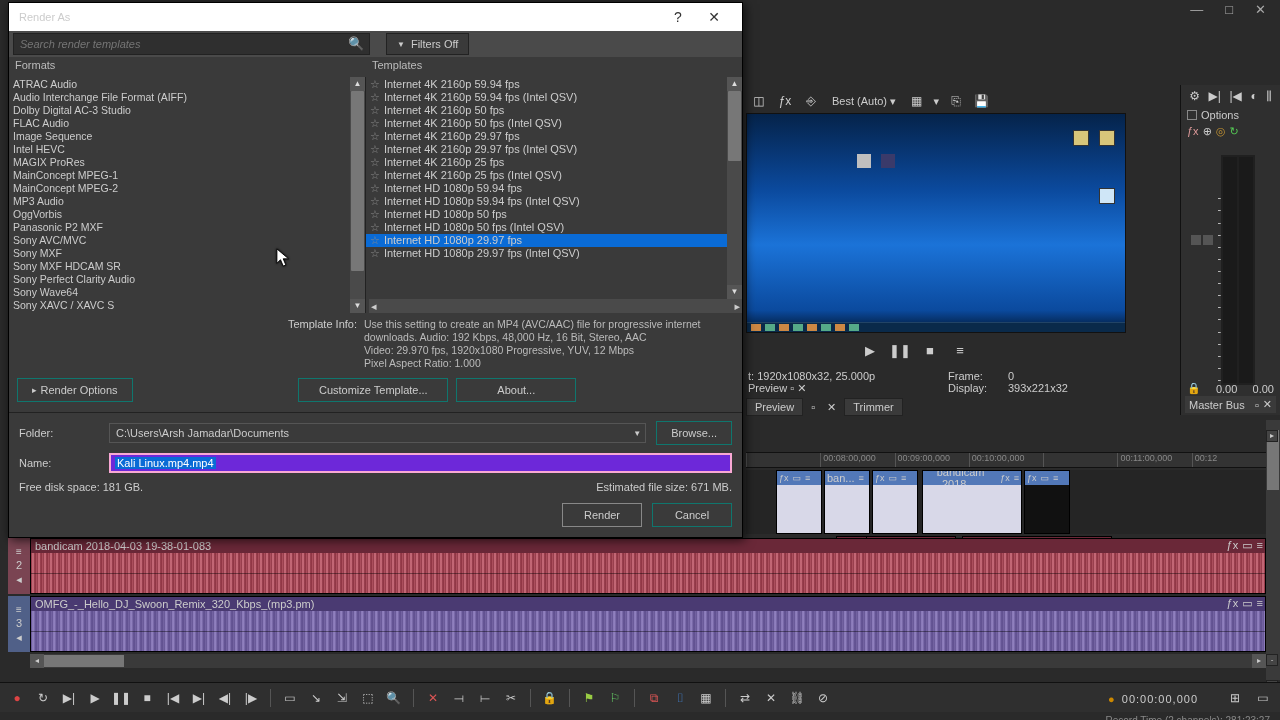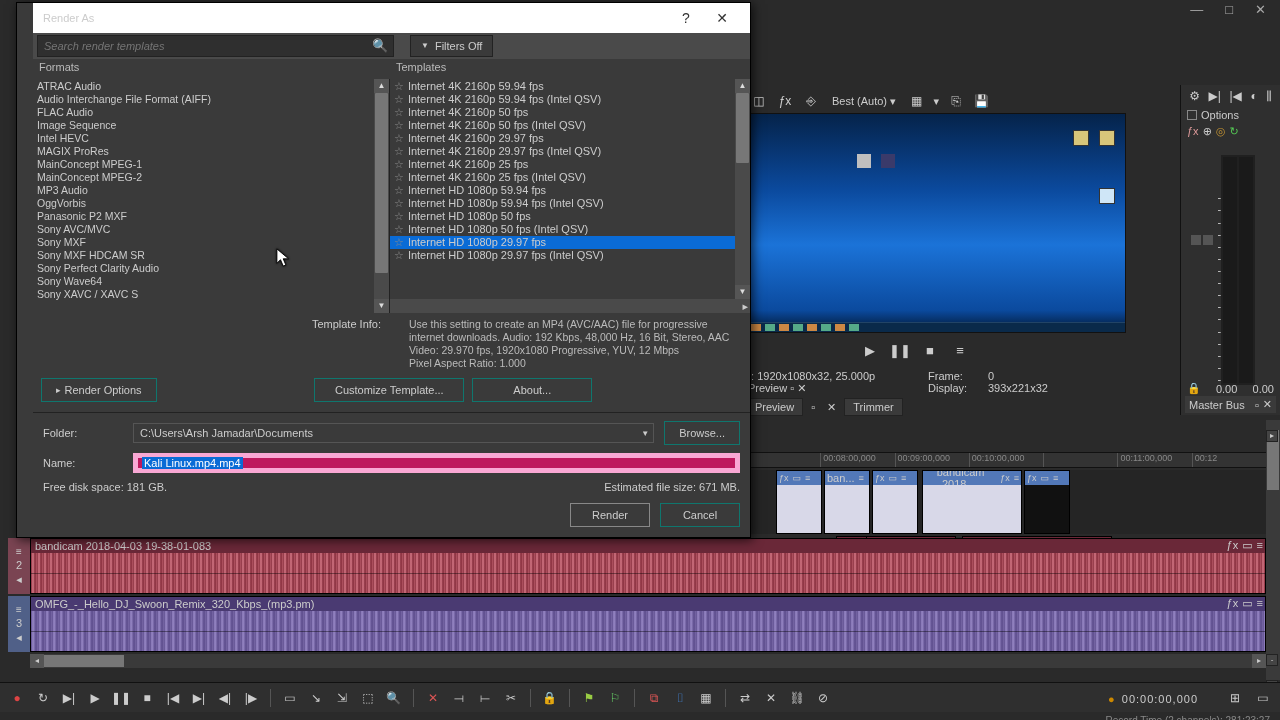--- a/index.html
+++ b/index.html
@@ -8,21 +8,21 @@
 
 .winbar { position:absolute; top:0; right:0; height:24px; display:flex; gap:22px; padding:2px 14px; }
 .winbar span { font-size:13px; color:#aaa; cursor:default; }
 
 
 .top-toolbar { position:absolute; left:750px; top:90px; height:22px; display:flex; align-items:center; gap:8px; color:#ccc; }
 .top-toolbar .ico { width:18px; height:18px; display:flex; align-items:center; justify-content:center; font-size:12px; }
 .top-toolbar .best { padding:0 4px; }
 
 
-.dialog { position:absolute; left:16px; top:2px; width:735px; height:536px; background:#3a3a3a; border:1px solid #000; box-shadow:2px 2px 10px rgba(0,0,0,.7); display:flex; flex-direction:column;padding-left:16px; }
+.dialog { position:absolute; left:8px; top:2px; width:735px; height:536px; background:#3a3a3a; border:1px solid #000; box-shadow:2px 2px 10px rgba(0,0,0,.7); display:flex; flex-direction:column; }
 .dlg-title { height:30px; background:#fff; color:#000; display:flex; align-items:center; padding:0 10px; font-size:12px; }
 .dlg-title .spacer { flex:1; }
 .dlg-title .tbtn { width:36px; text-align:center; font-size:14px; color:#333; }
 .dlg-tools { height:26px; background:#4a4a4a; display:flex; align-items:center; }
 .search-wrap { position:relative; flex:0 0 357px; height:22px; margin:2px 4px; background:#2f2f2f; border:1px solid #222; display:flex; align-items:center; padding:0 6px; }
 .search-wrap input { background:transparent; border:none; outline:none; color:#888; font-style:italic; width:100%; }
 .search-wrap .mag { position:absolute; right:4px; top:2px; font-size:13px; }
 .filters-btn { margin-left:12px; height:22px; padding:0 10px; background:#3a3a3a; border:1px solid #222; display:flex; align-items:center; gap:6px; }
 .filters-btn .tri { font-size:8px; }
 
@@ -33,34 +33,34 @@
 .listbox .scroll { position:absolute; right:0; top:0; bottom:0; width:15px; background:#4a4a4a; }
 .listbox .scroll .thumb { position:absolute; left:1px; right:1px; background:#777; border-radius:1px; }
 .listbox .scroll .arr { position:absolute; left:0; right:0; height:14px; background:#555; text-align:center; font-size:8px; line-height:14px; color:#ddd; }
 .listbox ul { list-style:none; padding:1px 0; }
 .listbox li { padding:0 4px; height:13px; line-height:13px; white-space:nowrap; overflow:hidden; cursor:default; font-size:10.5px; }
 .listbox li.sel { background:#0a6bd6; color:#fff; }
 .tpl-li { display:flex; align-items:center; gap:4px; padding-left:2px; }
 .tpl-li .star { color:#888; font-size:11px; }
 .hsb { height:14px; background:#4a4a4a; display:flex; align-items:center; justify-content:space-between; padding:0 2px; font-size:8px; }
 
-.tpl-info-row { display:flex; padding:5px 8px 2px 8px; gap:28px; }
+.tpl-info-row { display:flex; padding:5px 8px 2px 8px; gap:7px; }
 .tpl-info-label { width:340px; text-align:right; color:#ccc; }
 .tpl-info-text { flex:1; color:#bbb; line-height:13px; font-size:10.5px; }
 
 .btn-row { display:flex; padding:6px 8px; gap:8px; align-items:center; }
 .dlg-btn { height:24px; padding:0 14px; background:#3a3a3a; border:1px solid #0f766e; display:flex; align-items:center; justify-content:center; cursor:default; }
 .dlg-btn.chev::before { content:"▸ "; font-size:9px; margin-right:4px; }
 .center-btns { display:flex; gap:8px; flex:1; justify-content:center; }
 
 .folder-row { display:flex; align-items:center; padding:4px 10px; gap:10px; }
 .folder-row .lbl { width:80px; }
 .folder-row .val { flex:1; height:20px; background:#3a3a3a; border:1px solid #555; padding:2px 6px; display:flex; align-items:center; color:#ddd; position:relative; }
 .folder-row .val .dd { position:absolute; right:4px; font-size:8px; }
-.name-input { flex:1; height:20px; background:#be185d; border:5px solid #f9a8d4; padding:0 4px; display:flex; align-items:center; }
+.name-input { flex:1; height:20px; background:#6d28d9; border:2px solid #f9a8d4; padding:0 4px; display:flex; align-items:center; }
 .name-input span { background:#0a6bd6; color:#fff; padding:0 2px; }
 
 .status-row { display:flex; padding:4px 10px; justify-content:space-between; color:#bbb;gap:36px; }
 .final-btns { display:flex; justify-content:flex-end; gap:10px; padding:6px 10px 10px 10px; }
 .final-btns .dlg-btn { width:80px; justify-content:center; }
 .final-btns .primary { border:1px solid #888; }
 
 
 .cursor { position:absolute; left:276px; top:248px; width:18px; height:22px; pointer-events:none; }
 .cursor svg { filter:drop-shadow(0 0 1px #000); }
@@ -75,21 +75,21 @@
 .preview .di2 .d.cube { background:#3a3a6a; }
 .preview .taskbar { position:absolute; left:0; right:0; bottom:0; height:10px; background:#0a2a4a; border-top:1px solid #246; display:flex; gap:4px; padding:1px 4px; }
 .preview .taskbar .t { width:10px; height:7px; background:#5a8; }
 .preview .taskbar .t:nth-child(odd){ background:#c84; }
 
 .transport { position:absolute; left:862px; top:342px; display:flex; gap:14px; align-items:center; }
 .transport .tb { width:16px; height:16px; display:flex; align-items:center; justify-content:center; font-size:13px; }
 
 .preview-info { position:absolute; left:748px; top:370px; width:380px; display:flex; color:#bbb; font-size:10.5px; }
 .preview-info .c1 { width:180px; }
-.preview-info .c2 { width:60px; }
+.preview-info .c2 { width:60px;margin-left:20px; }
 
 .preview-tabs { position:absolute; left:746px; top:398px; display:flex; gap:4px; align-items:center; }
 .preview-tabs .tab { padding:2px 8px; background:#3a3a3a; border:1px solid #222; }
 .preview-tabs .x { padding:0 4px; }
 
 
 .master { position:absolute; right:0; top:85px; width:100px; height:330px; background:#2f2f2f; border-left:1px solid #111; }
 .master .mtop { height:22px; display:flex; align-items:center; justify-content:space-around; padding:0 4px; }
 .master .mtop span { font-size:12px; }
 .master .mtitle { padding:2px 6px; display:flex; align-items:center; gap:4px; }
@@ -483,20 +483,21 @@
         <span>Filters Off</span>
       </div>
   </div>
   <div class="columns">
     <div class="col" style="width:357px">
       <div class="col-head">Formats</div>
       <div class="listbox">
         <ul id="formats-ul">
             <li>ATRAC Audio</li>
             <li>Audio Interchange File Format (AIFF)</li>
+            <li>Dolby Digital AC-3 Studio</li>
             <li>FLAC Audio</li>
             <li>Image Sequence</li>
             <li>Intel HEVC</li>
             <li>MAGIX ProRes</li>
             <li>MainConcept MPEG-1</li>
             <li>MainConcept MPEG-2</li>
             <li>MP3 Audio</li>
             <li>OggVorbis</li>
             <li>Panasonic P2 MXF</li>
             <li>Sony AVC/MVC</li>

